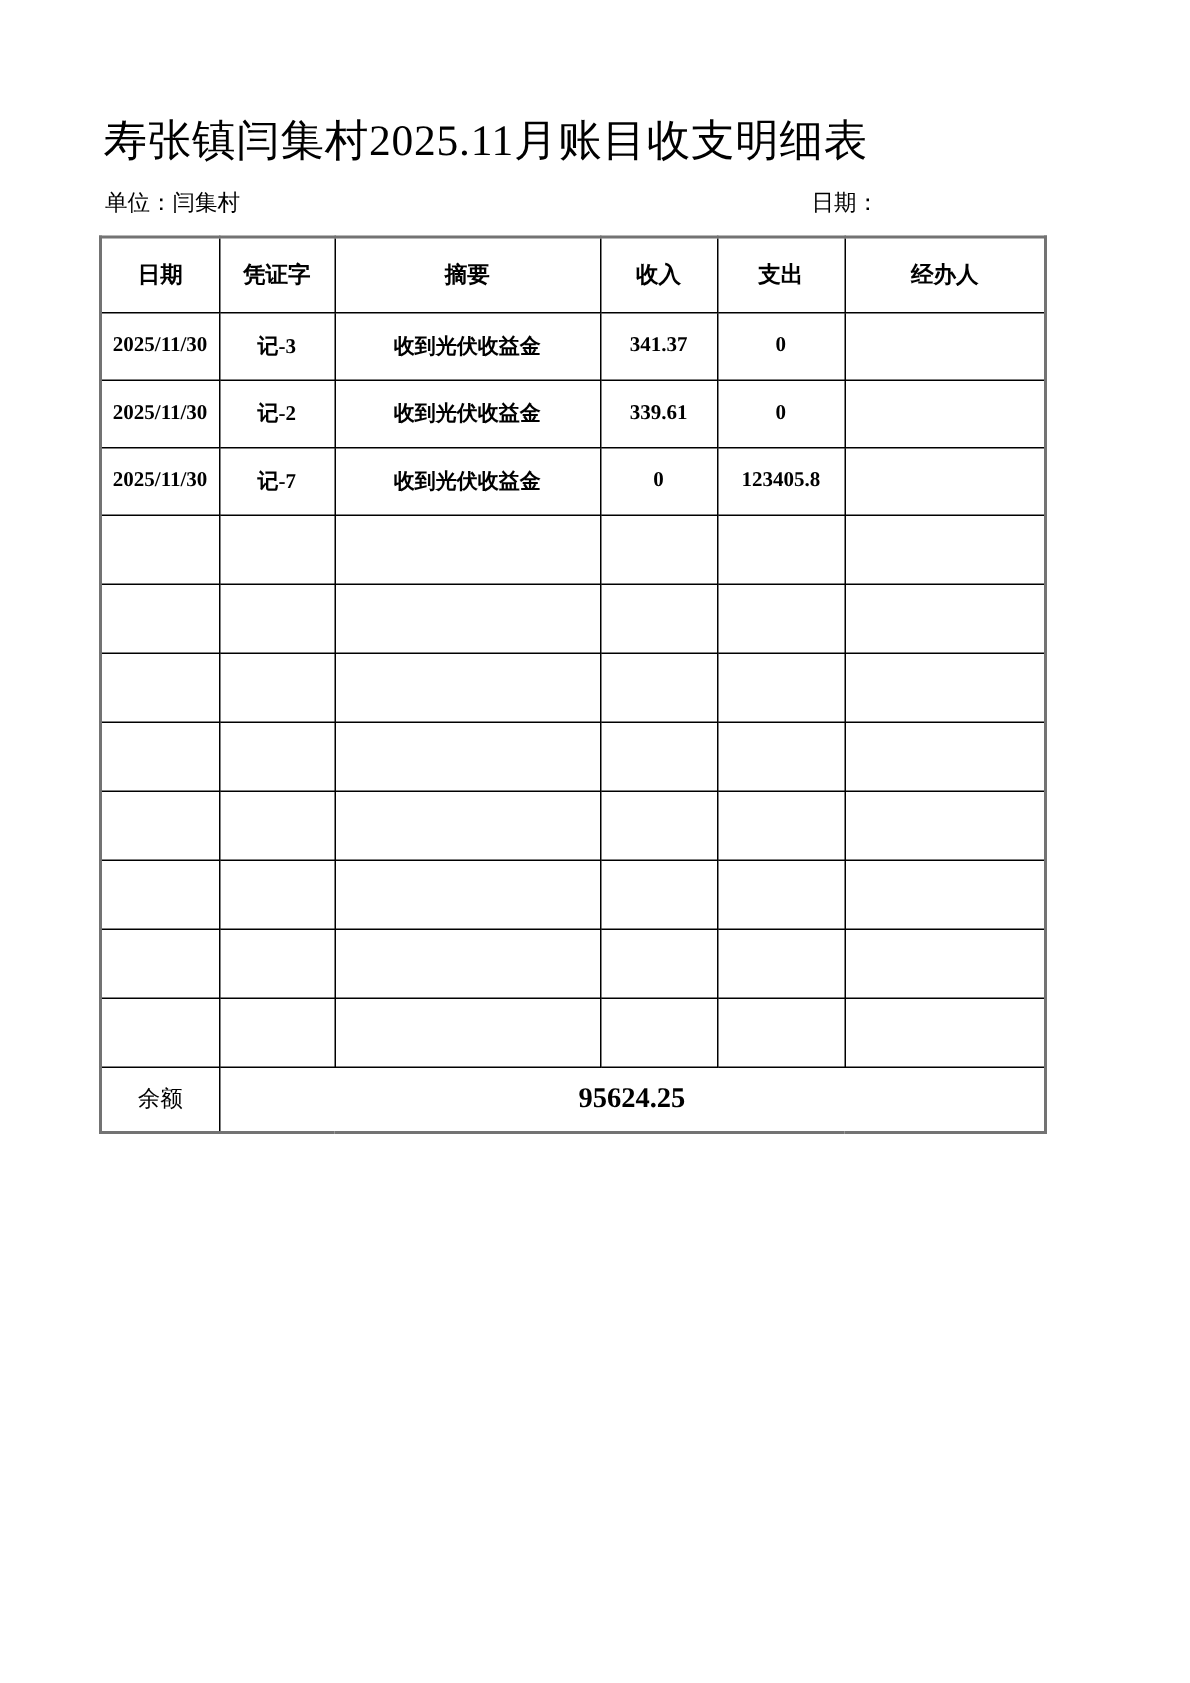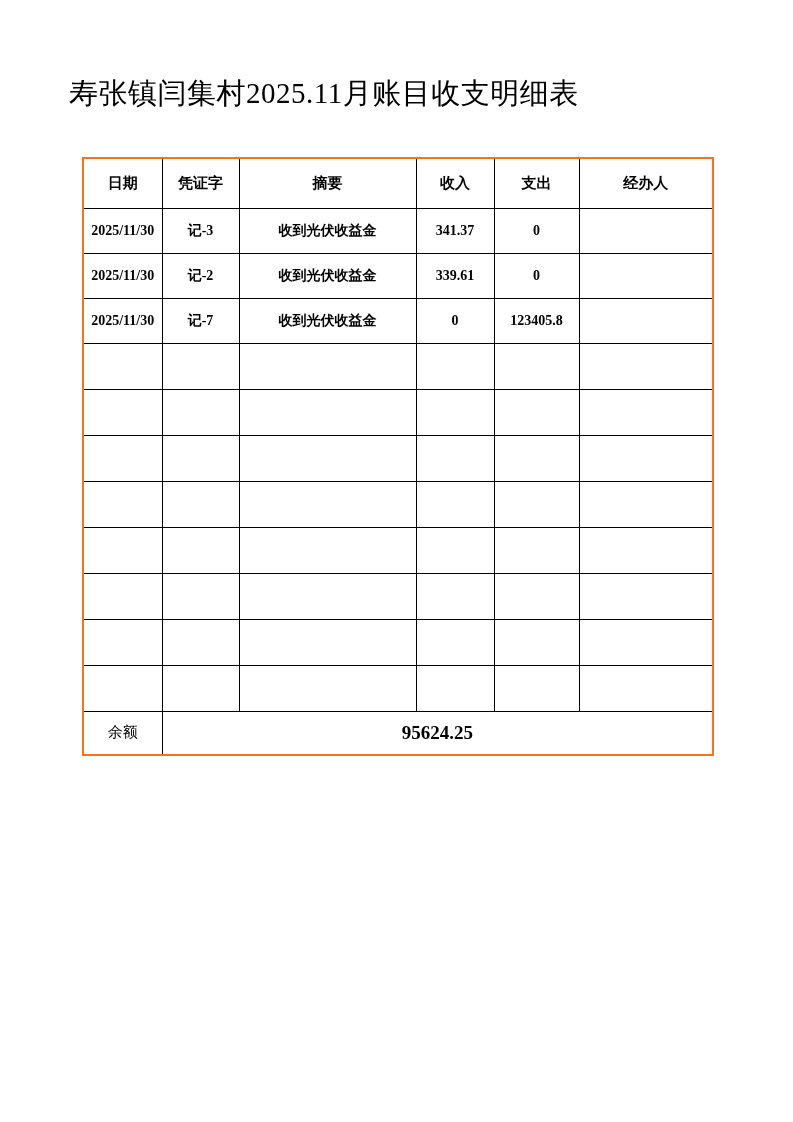--- a/index.html
+++ b/index.html
@@ -41,26 +41,26 @@
     white-space: nowrap;
   }
   .meta-date {
     position: absolute;
     left: 471px;
     top: 0;
     white-space: nowrap;
   }
   table.ledger {
     position: absolute;
-    left: 82px;
+    left: 66px;
     top: 157px;
     width: 630px;
     border-collapse: collapse;
     table-layout: fixed;
-    border: 2px solid #f97316;
+    border: 2px solid #737373;
   }
   table.ledger th,
   table.ledger td {
     border: 1.5px solid #000;
     text-align: center;
     vertical-align: middle;
     padding: 0;
     overflow: hidden;
     white-space: nowrap;
   }
@@ -85,20 +85,24 @@
     font-weight: 700;
   }
 </style>
 </head>
 <body>
 
 <div class="page">
 
   <h1 class="doc-title">寿张镇闫集村2025.11月账目收支明细表</h1>
 
+  <div class="meta-row">
+    <span class="meta-unit">单位：闫集村</span>
+    <span class="meta-date">日期：</span>
+  </div>
 
   <table class="ledger">
     <colgroup>
       <col style="width:79px">
       <col style="width:77px">
       <col style="width:177px">
       <col style="width:78px">
       <col style="width:85px">
       <col style="width:134px">
     </colgroup>

